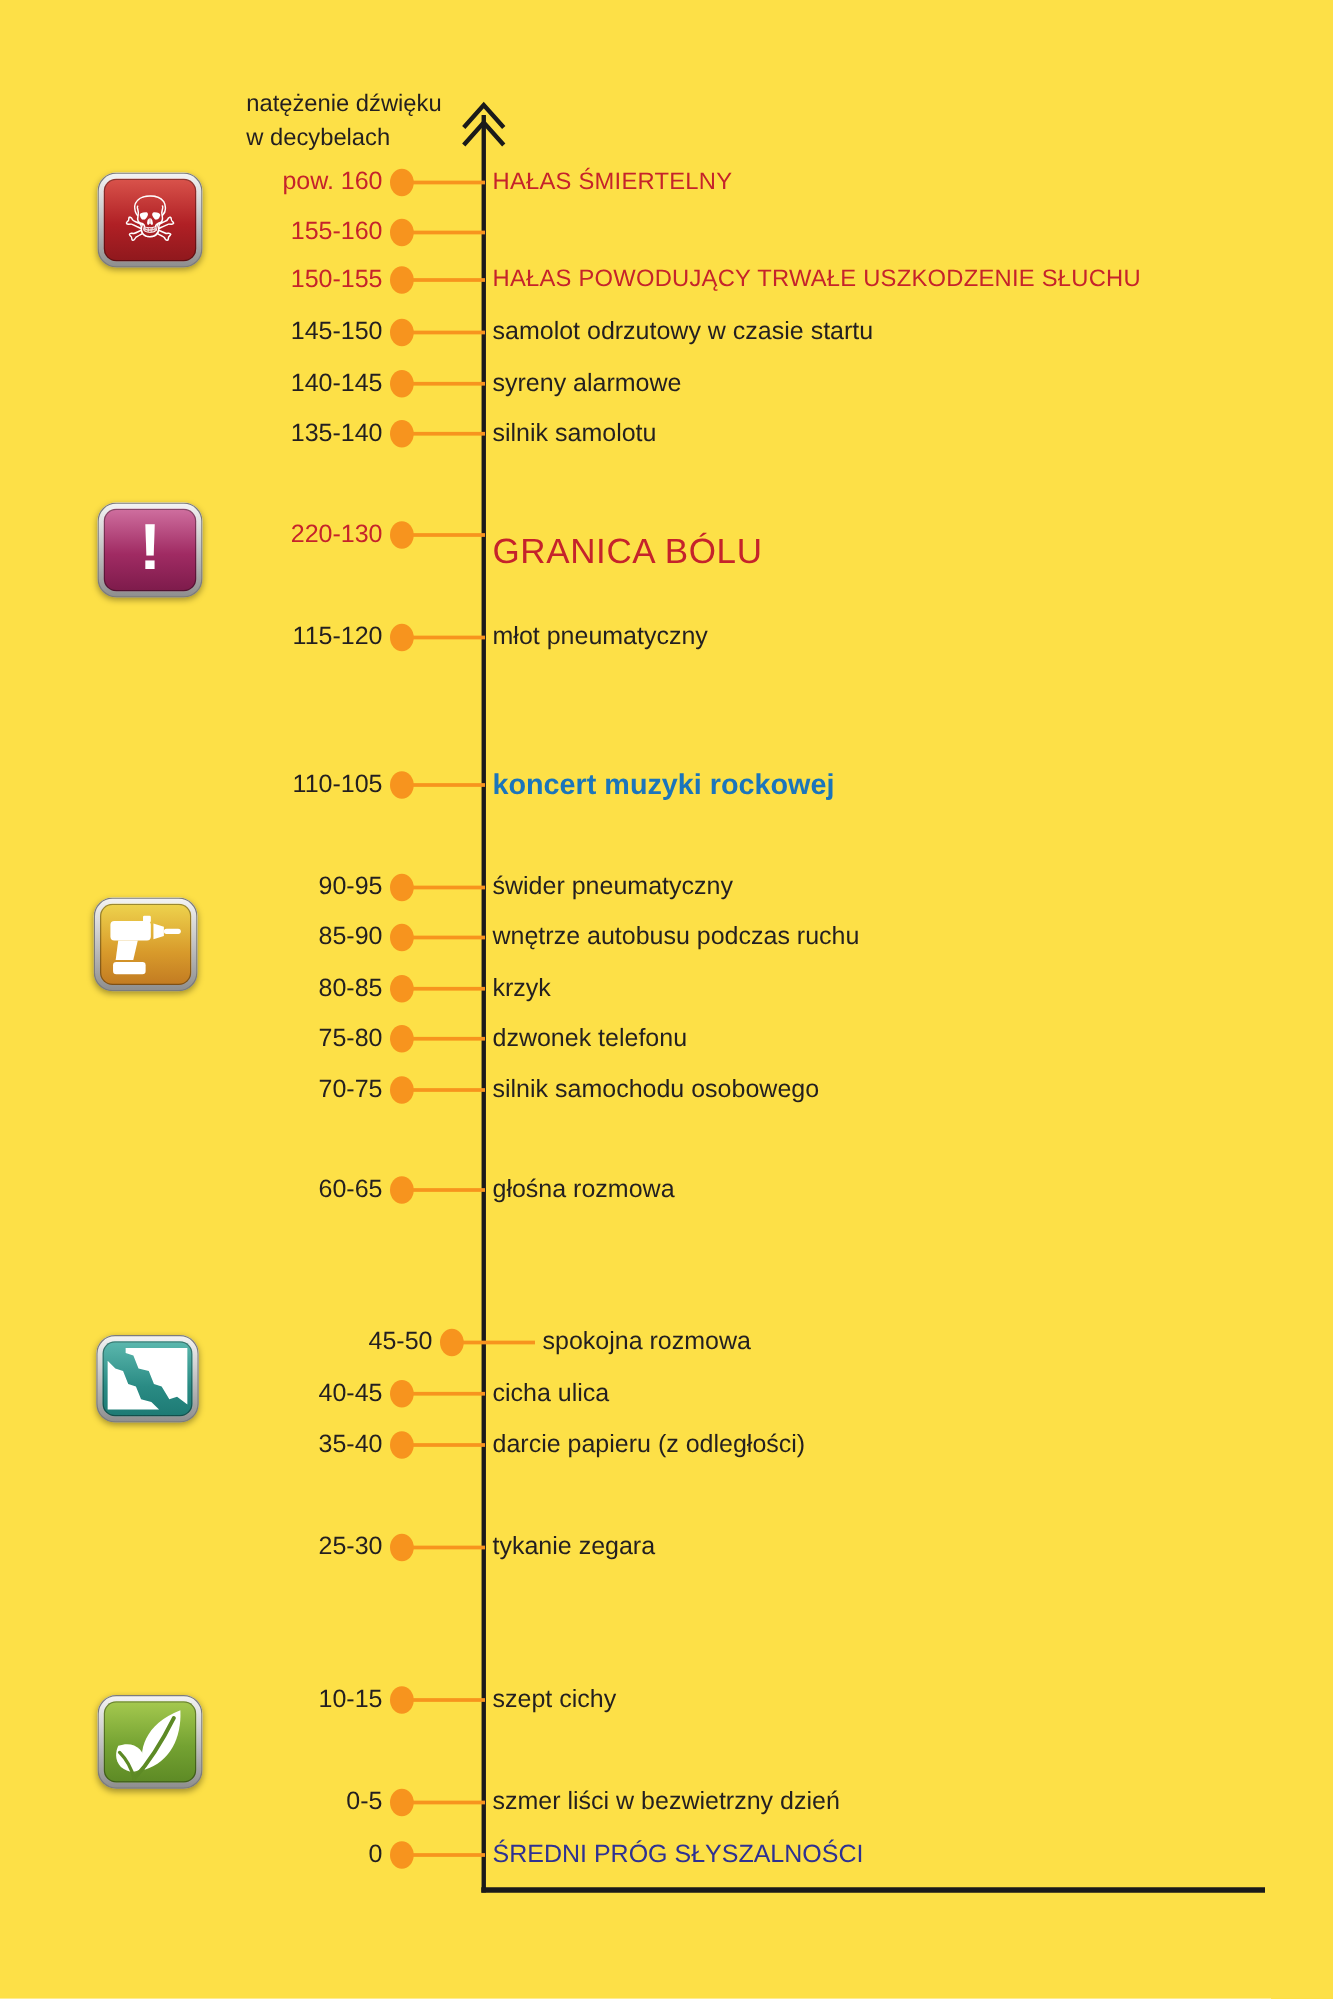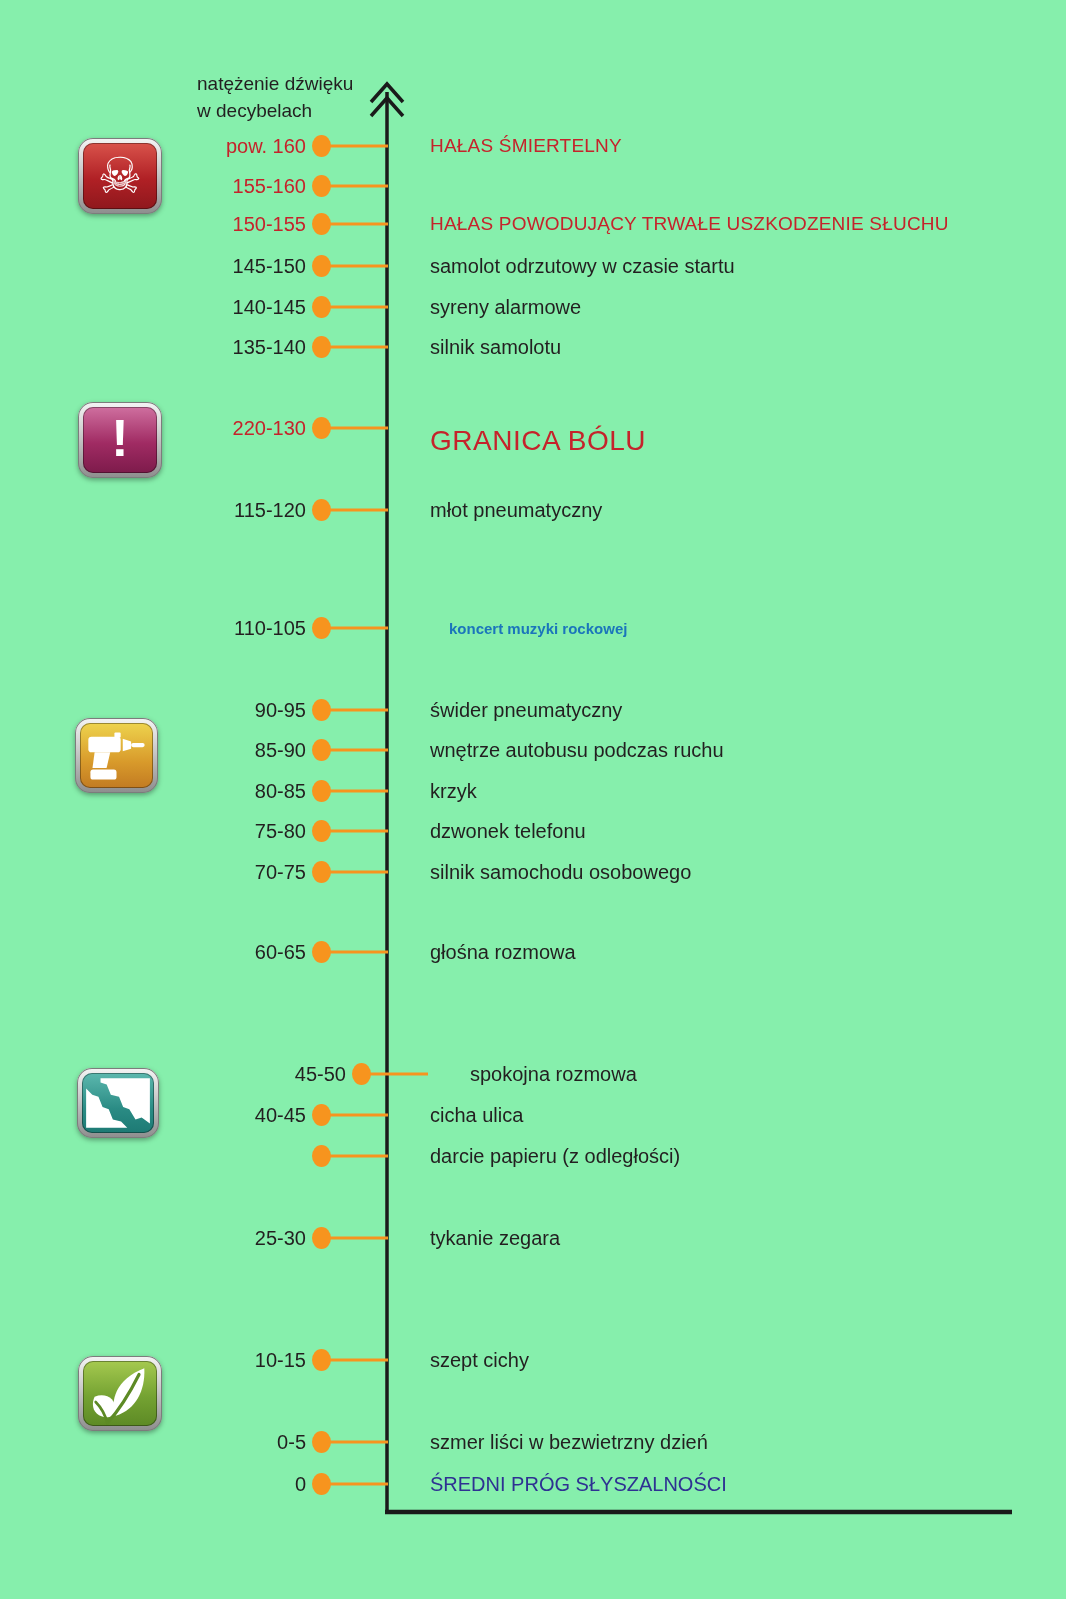--- a/index.html
+++ b/index.html
@@ -1,18 +1,18 @@
 <!DOCTYPE html>
 <html lang="pl"><head>
 <meta charset="utf-8">
 <style>
   html,body{margin:0;padding:0;background:#ffffff;}
   body{font-family:"Liberation Sans","DejaVu Sans",sans-serif;}
   #stage{
-    position:relative;width:1066px;height:1599px;background:#86efac;
+    position:relative;width:1066px;height:1599px;background:#fde047;
     overflow:hidden;
     --red:#c5232b; --orange:#f7941e; --blue:#1b75bb; --navy:#2e3192; --ink:#231f20;
   }
   
   #axis-svg{position:absolute;left:0;top:0;}
   .axis-title{
     position:absolute;left:197px;top:70px;color:var(--ink);
     font-size:19px;line-height:27px;white-space:nowrap;
   }
   
@@ -24,28 +24,28 @@
   }
   .row .dot{
     position:absolute;left:312px;top:50%;transform:translateY(-50%);
     width:19px;height:22px;border-radius:50%;background:var(--orange);
   }
   .row .connector{
     position:absolute;left:329px;top:50%;transform:translateY(-50%);
     width:59px;height:3px;background:var(--orange);
   }
   .row .desc{
-    position:absolute;left:430px;top:50%;transform:translateY(-50%);
+    position:absolute;left:394px;top:50%;transform:translateY(-50%);
     font-size:20px;color:var(--ink);white-space:nowrap;
   }
   .row.style-danger .num,.row.style-danger .desc{color:var(--red);}
   .row.style-danger .desc{font-size:19px;letter-spacing:.2px;}
   .row.style-pain .num,.row.style-pain .desc{color:var(--red);}
   .row.style-pain .desc{font-size:28px;letter-spacing:.5px;margin-top:13px;}
-  .row.style-music .desc{color:var(--blue);font-weight:700;font-size:15px;margin-left:19px;}
+  .row.style-music .desc{color:var(--blue);font-weight:700;font-size:23px;}
   .row.style-threshold .desc{color:var(--navy);}
   
   .badge{
     position:absolute;border-radius:15px;padding:5px;box-sizing:border-box;
     background:linear-gradient(180deg,#f4f4f4 0%,#d2d2d2 35%,#8d8d8d 100%);
     box-shadow:0 2px 5px rgba(0,0,0,.35), inset 0 0 0 1px #7c7c7c;
   }
   .badge-inner{
     width:100%;height:100%;border-radius:10px;
     display:flex;align-items:center;justify-content:center;
@@ -175,20 +175,21 @@
       <span class="connector"></span>
       <span class="desc">spokojna rozmowa</span>
     </div>
       <div class="row style-normal" style="top: 1102px;">
       <span class="num">40-45</span>
       <span class="dot"></span>
       <span class="connector"></span>
       <span class="desc">cicha ulica</span>
     </div>
       <div class="row style-normal" style="top: 1143px;">
+      <span class="num">35-40</span>
       <span class="dot"></span>
       <span class="connector"></span>
       <span class="desc">darcie papieru (z odległości)</span>
     </div>
       <div class="row style-normal" style="top: 1225px;">
       <span class="num">25-30</span>
       <span class="dot"></span>
       <span class="connector"></span>
       <span class="desc">tykanie zegara</span>
     </div>

